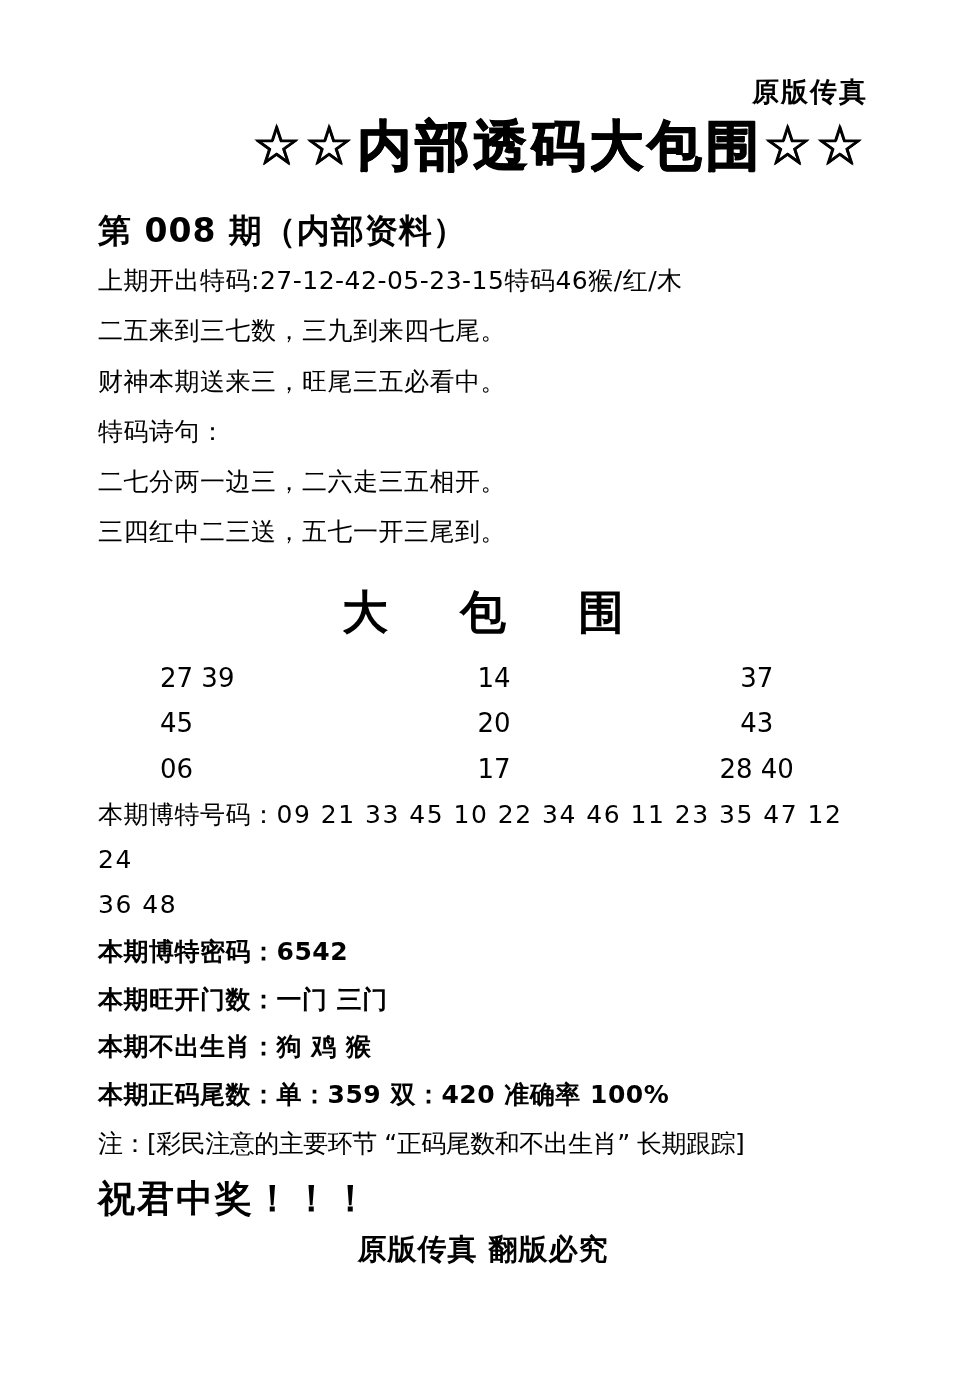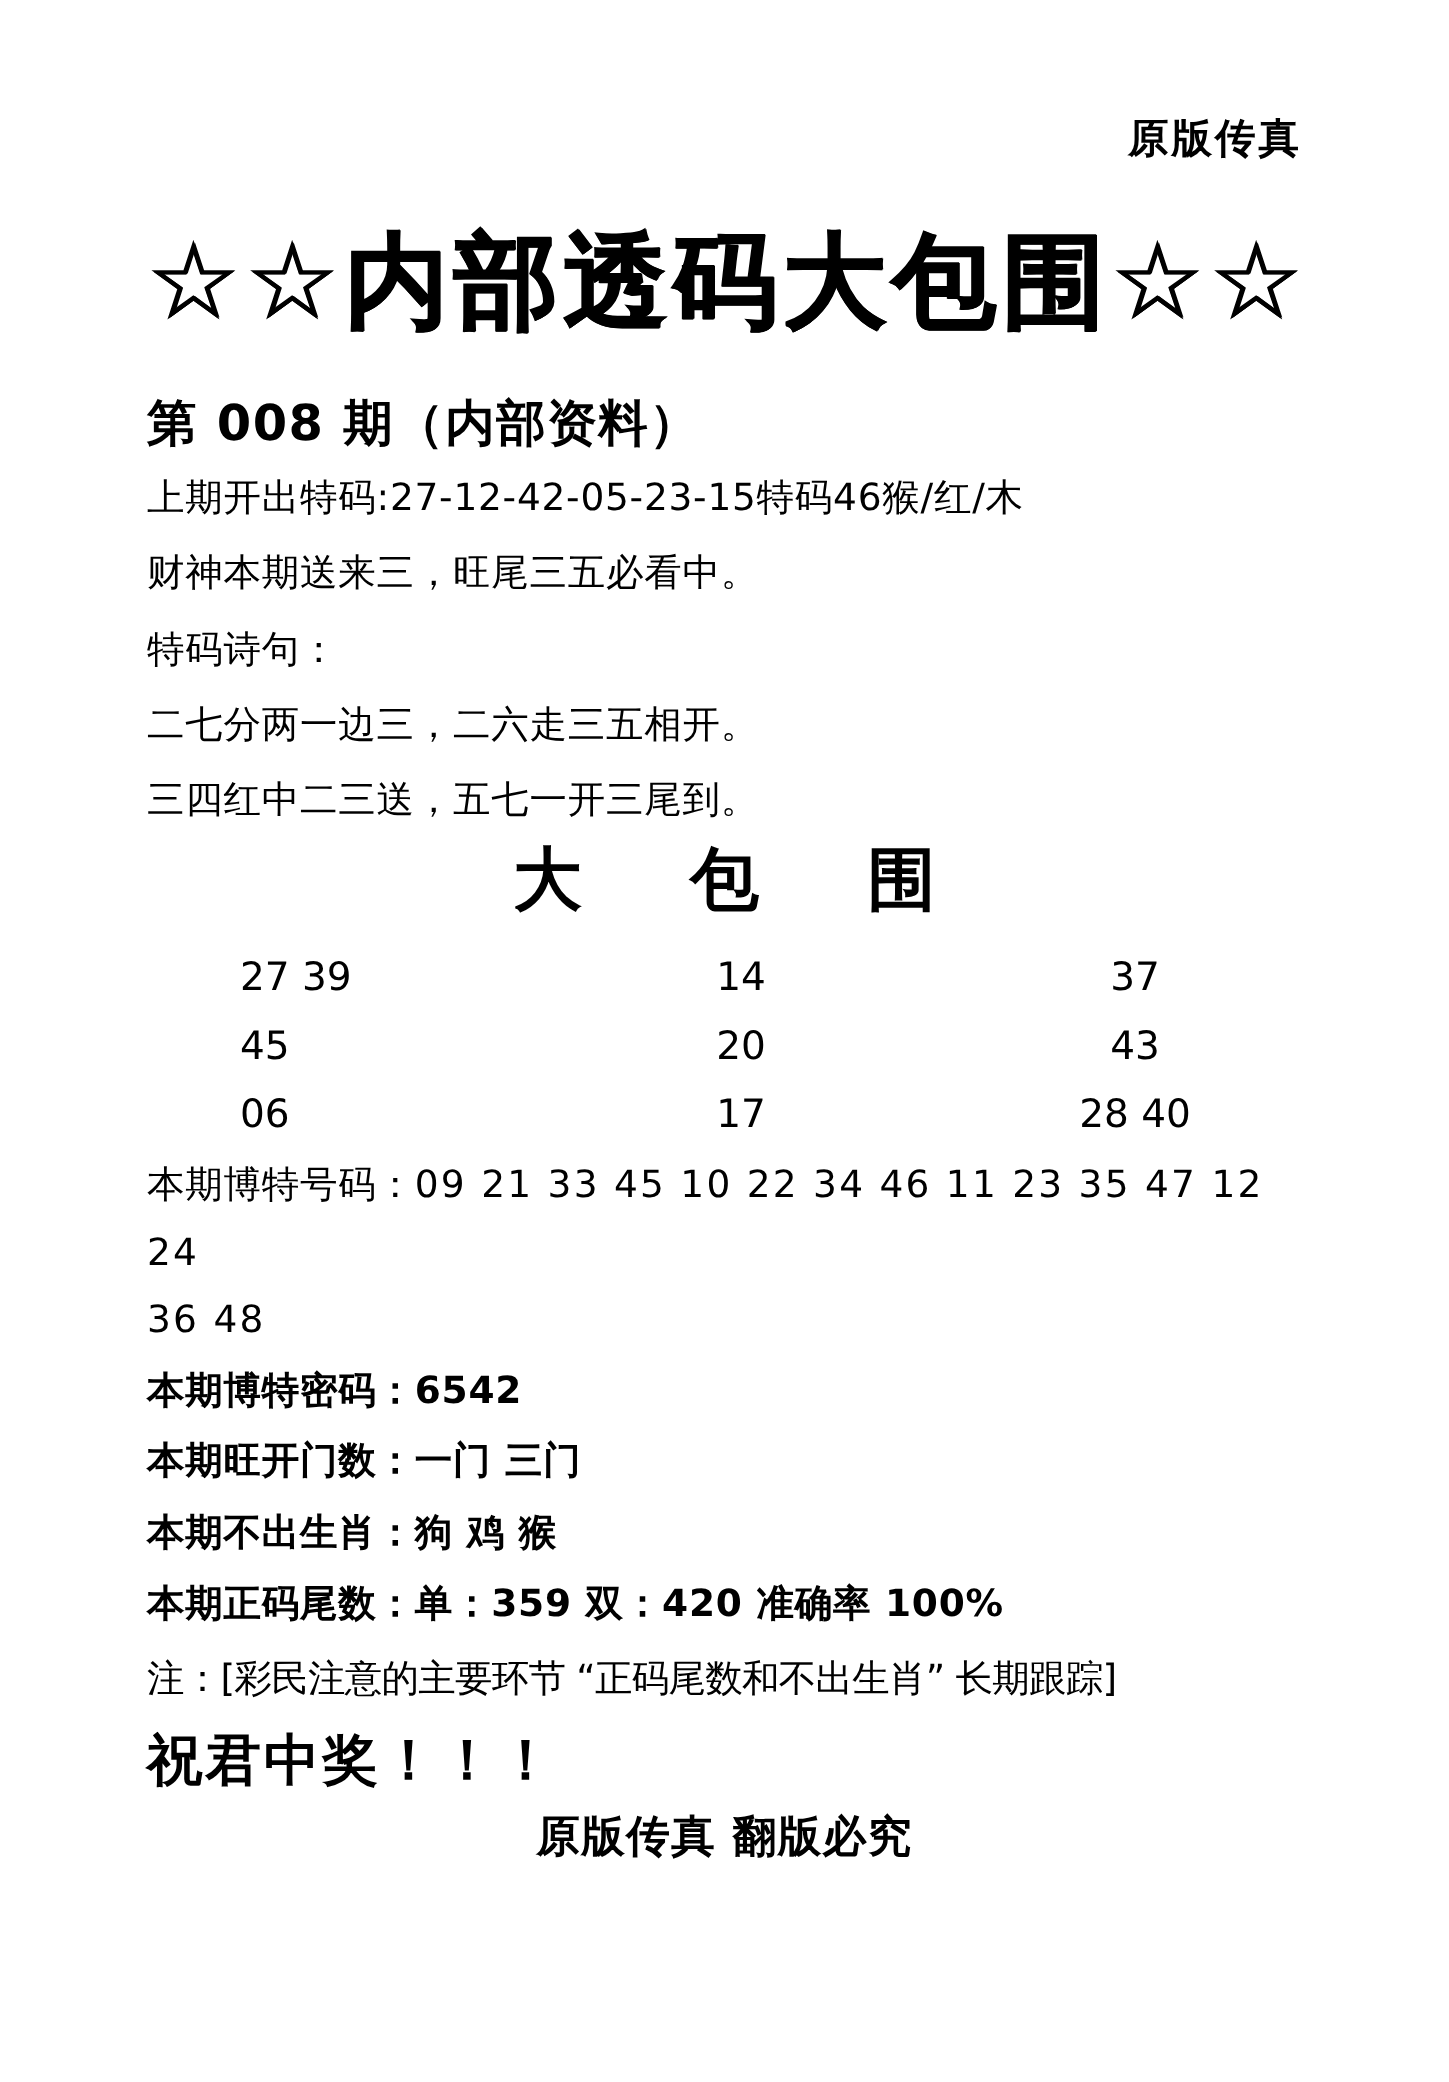--- a/index.html
+++ b/index.html
@@ -24,25 +24,24 @@
   }
   .corner-note {
     text-align: right;
     font-size: 27px;
     font-weight: bold;
     letter-spacing: 2px;
     padding-top: 74px;
     padding-right: 0px;
   }
   .main-title {
-    text-align: left;
-    font-size: 69px;
+    text-align: right;
+    font-size: 54px;
     font-weight: bold;
     letter-spacing: 4px;
-    margin-top: 32px;
     white-space: nowrap;
     font-family: "DejaVu Sans", "Liberation Sans", sans-serif;
     -webkit-text-stroke: 1px #000;
     text-shadow: 1px 0 0 #000, 0 1px 0 #000;
   }
   .issue-line {
     text-align: left;
     font-size: 33px;
     font-weight: bold;
     margin-top: 26px;
@@ -53,20 +52,21 @@
     line-height: 1.85;
     margin-top: 4px;
     letter-spacing: 0.5px;
     white-space: nowrap;
   }
   .big-package {
     text-align: center;
     font-size: 46px;
     font-weight: bold;
     letter-spacing: 28px;
+    margin-top: 26px;
     margin-bottom: 12px;
     text-indent: 28px;
   }
   .num-grid {
     width: 100%;
     margin: 0 auto;
   }
   .num-row {
     display: flex;
     width: 100%;
@@ -128,20 +128,21 @@
 <div class="page">
 
   <div class="corner-note">原版传真</div>
 
   <div class="main-title">☆☆内部透码大包围☆☆</div>
 
   <div class="issue-line">第 008 期（内部资料）</div>
 
   <div class="body-line">上期开出特码:27-12-42-05-23-15特码46猴/红/木</div>
 
+  <div class="body-line">二五来到三七数，三九到来四七尾。</div>
   <div class="body-line">财神本期送来三，旺尾三五必看中。</div>
 
   <div class="body-line">特码诗句：</div>
   <div class="body-line">二七分两一边三，二六走三五相开。</div>
   <div class="body-line">三四红中二三送，五七一开三尾到。</div>
 
   <div class="big-package">大 包 围</div>
 
   <div class="num-grid numbers-wrap">
     <div class="num-row">

